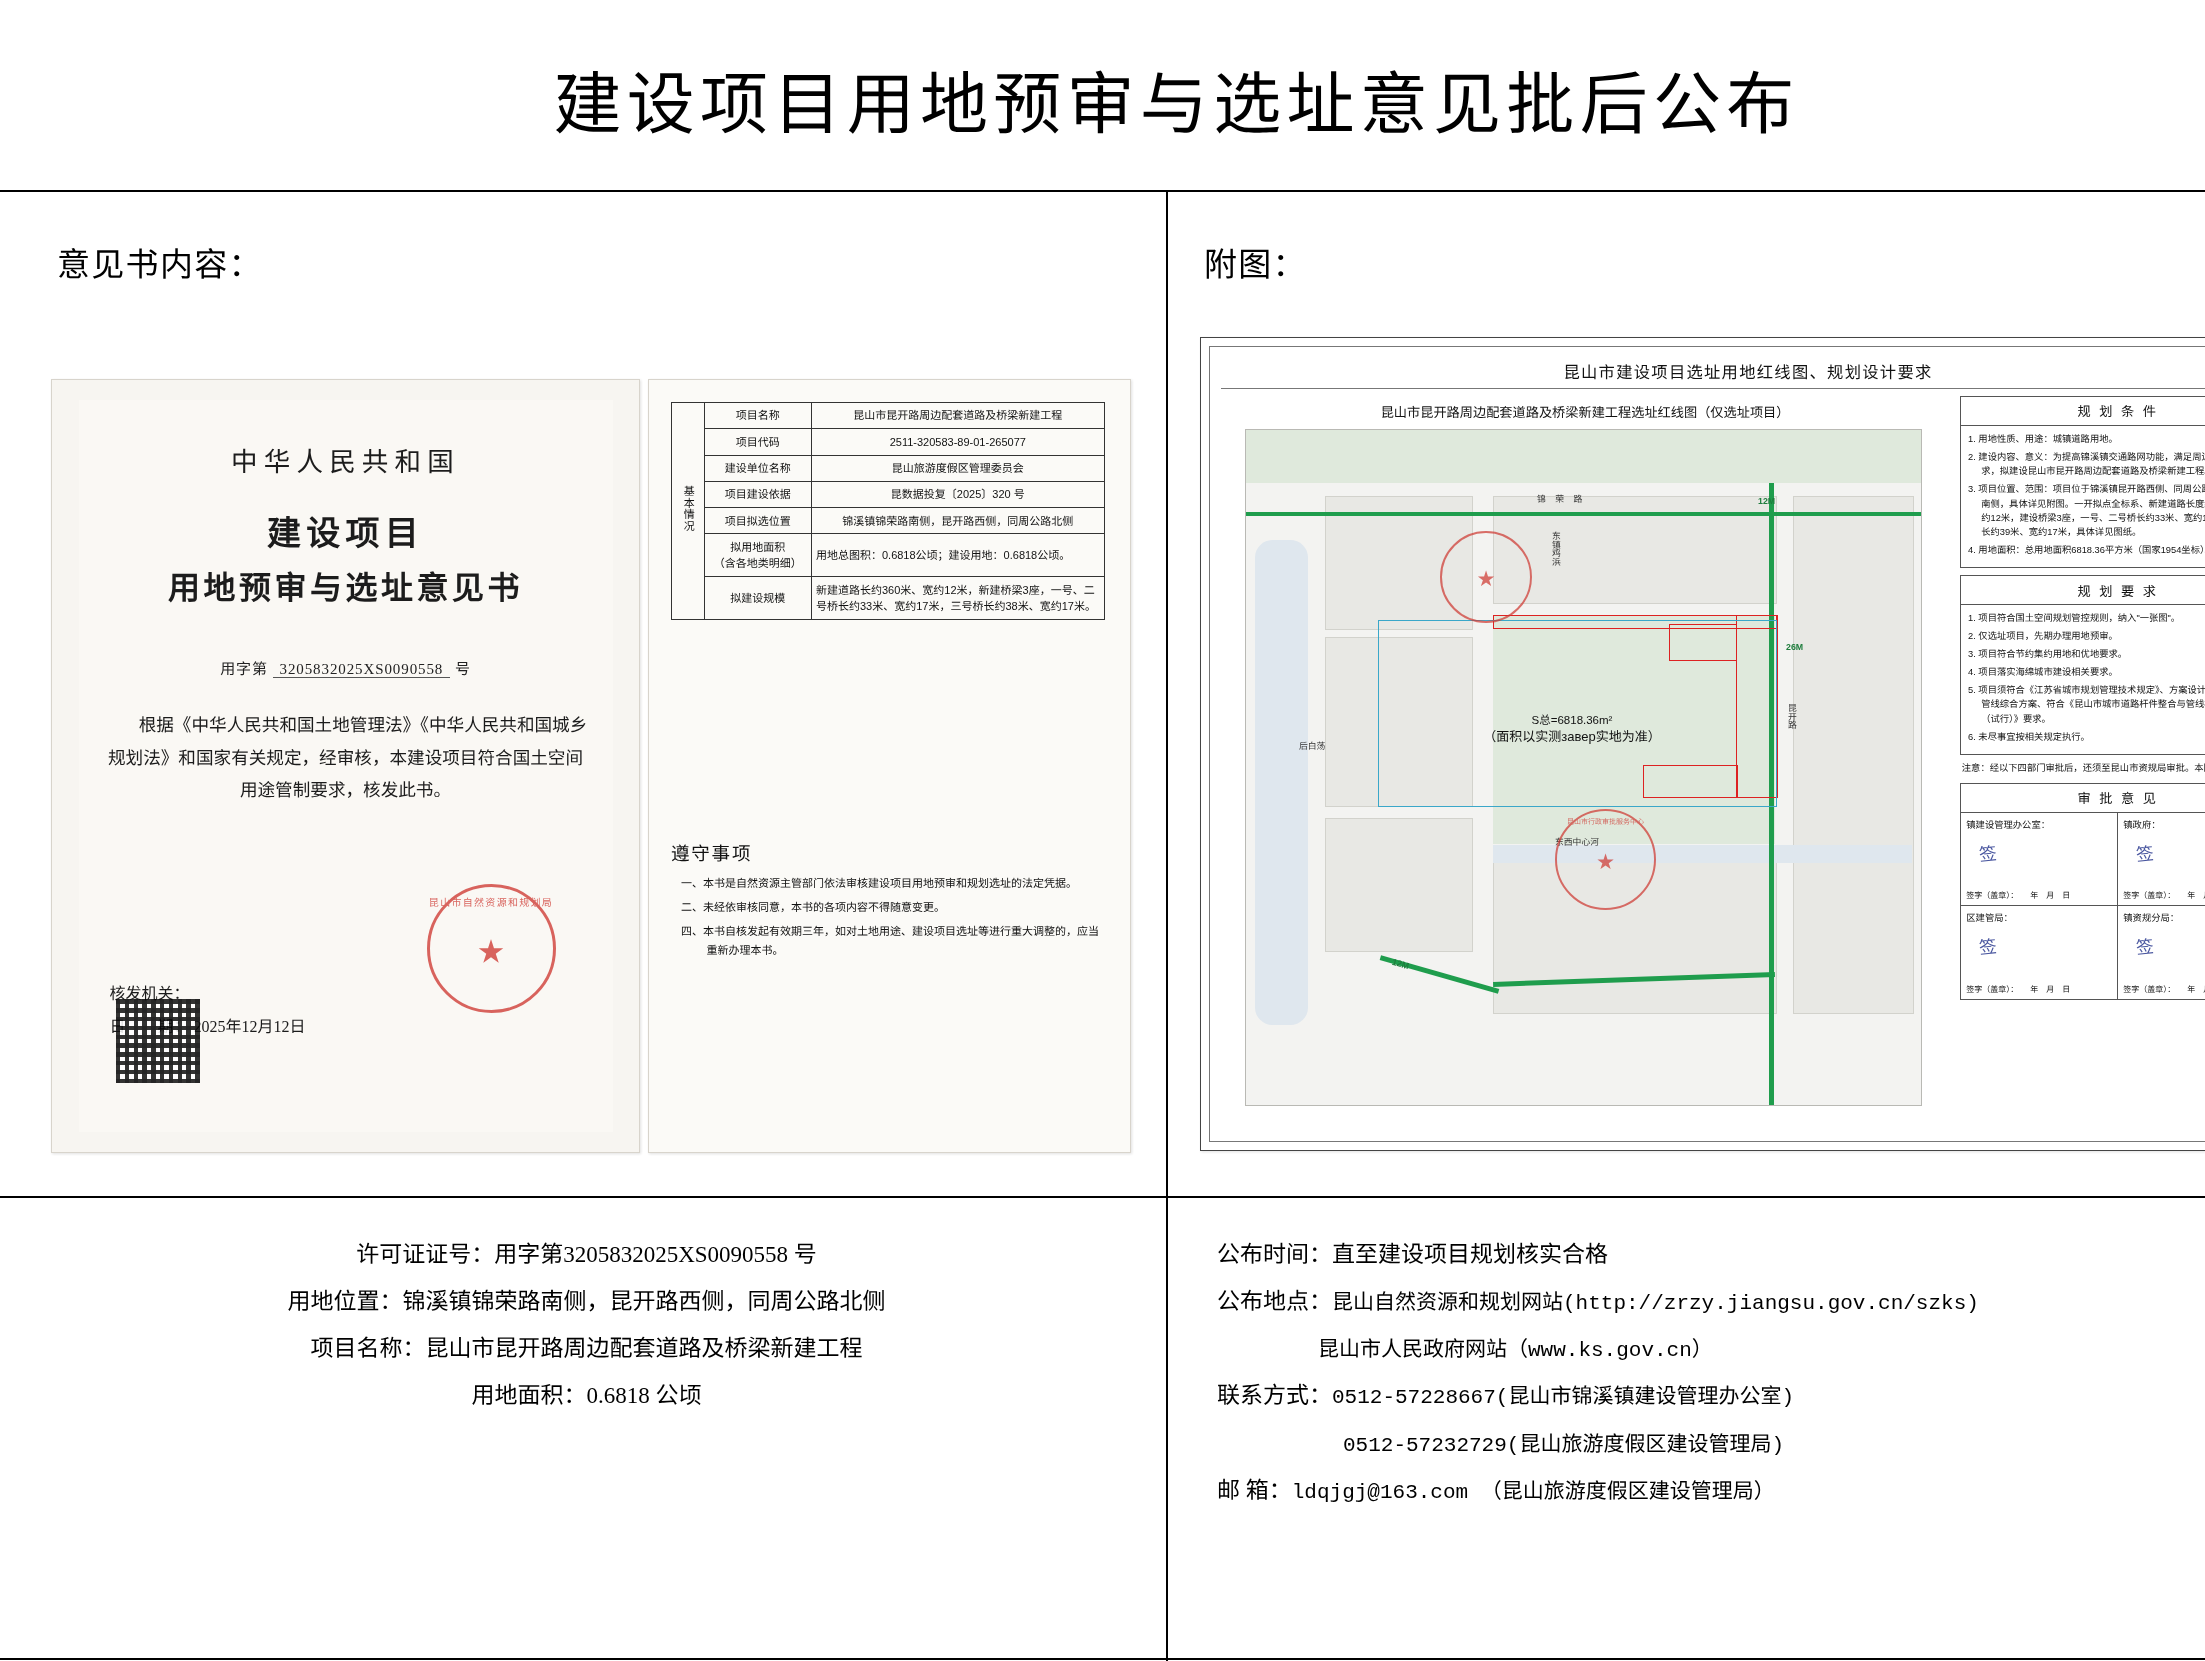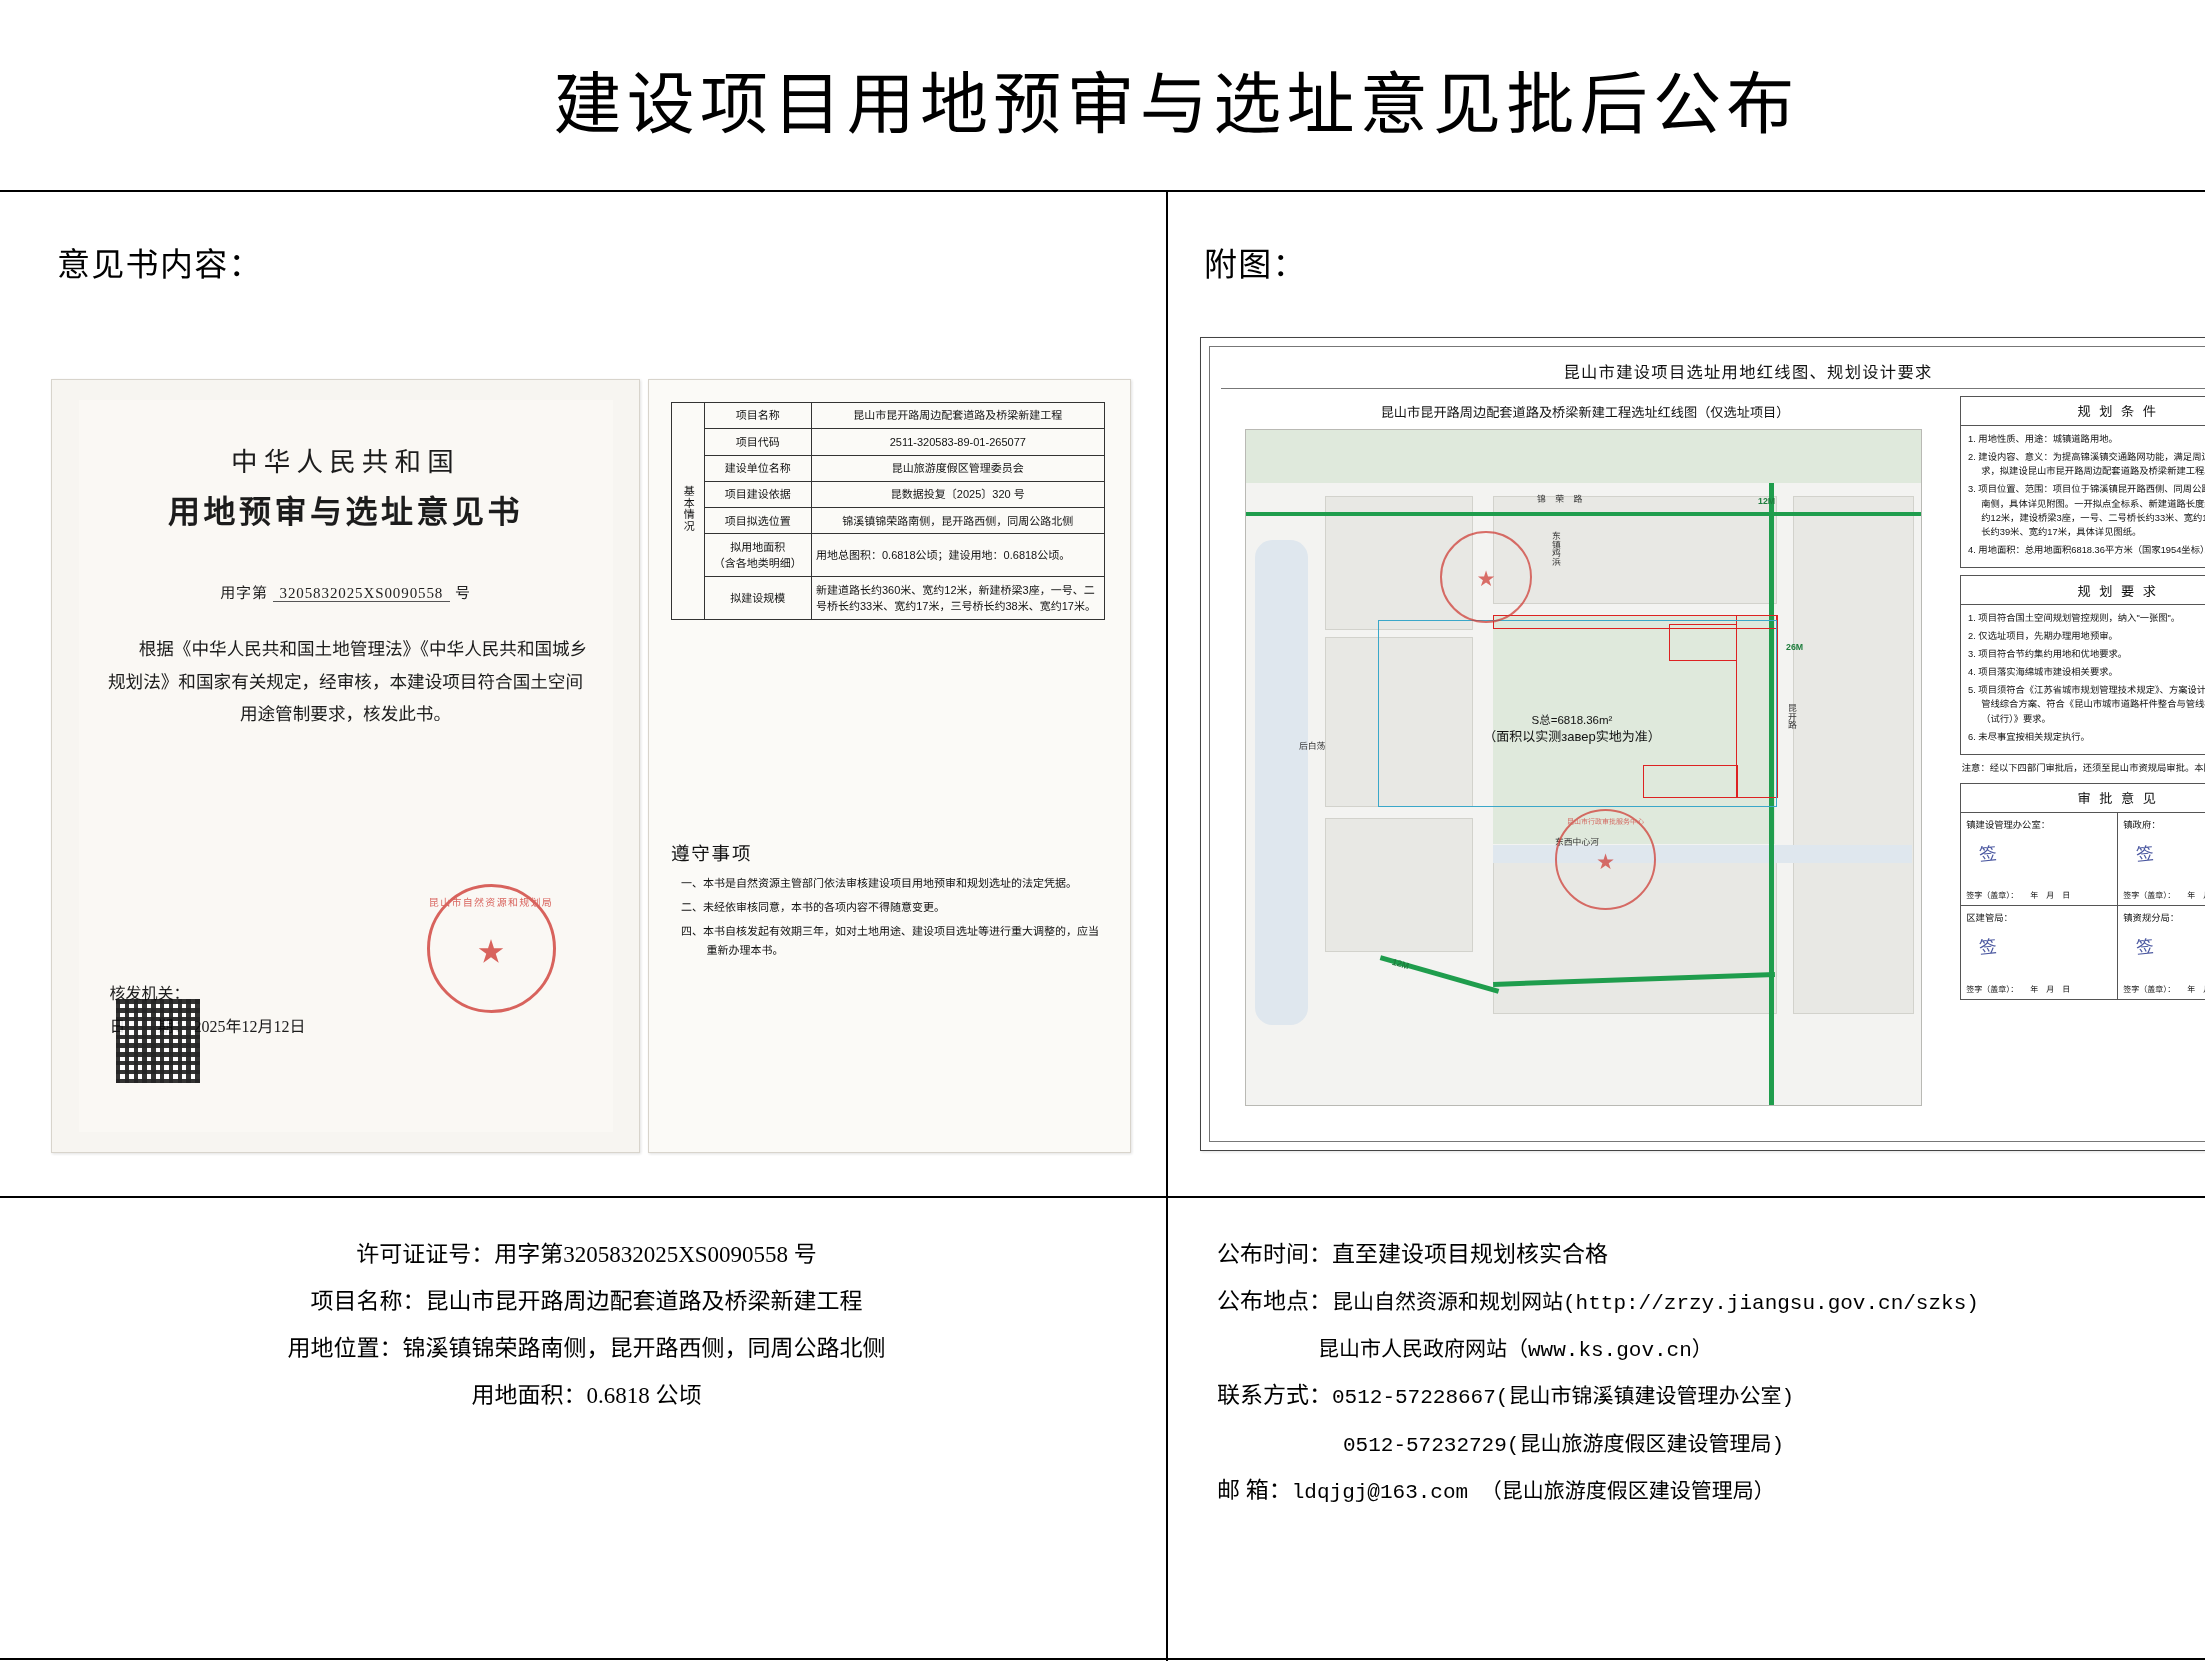--- a/index.html
+++ b/index.html
@@ -472,20 +472,21 @@
   <div class="hr-mid"></div>
   <div class="hr-bottom"></div>
   <div class="v-divider"></div>
 
   <div class="sec-label" id="label-opinion">意见书内容：</div>
   <div class="sec-label" id="label-attach">附图：</div>
 
   <div class="cert-wrap">
     <div class="cert-inner">
       <div class="cert-l1">中华人民共和国</div>
+      <div class="cert-l2">建设项目</div>
       <div class="cert-l3">用地预审与选址意见书</div>
       <div class="cert-no">
         <span>用字第</span>
         <span class="num">3205832025XS0090558</span>
         <span>号</span>
       </div>
       <div class="cert-body">根据《中华人民共和国土地管理法》《中华人民共和国城乡规划法》和国家有关规定，经审核，本建设项目符合国土空间用途管制要求，核发此书。</div>
       <div class="cert-foot">
         <div>核发机关：</div>
         <div>
@@ -654,24 +655,24 @@
         </div>
       </div>
     </div>
   </div>
 
   <div class="info-left">
     <div class="info-row">
       <span class="k">许可证证号：</span><span class="v">用字第3205832025XS0090558 号</span>
     </div>
     <div class="info-row">
+      <span class="k">用地位置：</span><span class="v">锦溪镇锦荣路南侧，昆开路西侧，同周公路北侧</span>
+    </div>
+    <div class="info-row">
       <span class="k">项目名称：</span><span class="v">昆山市昆开路周边配套道路及桥梁新建工程</span>
-    </div>
-    <div class="info-row">
-      <span class="k">用地位置：</span><span class="v">锦溪镇锦荣路南侧，昆开路西侧，同周公路北侧</span>
     </div>
     <div class="info-row">
       <span class="k">用地面积：</span><span class="v">0.6818 公顷</span>
     </div>
   </div>
 
   <div class="info-right">
     <div class="info-row">
       <span class="k">公布时间：</span><span class="v">直至建设项目规划核实合格</span>
     </div>

